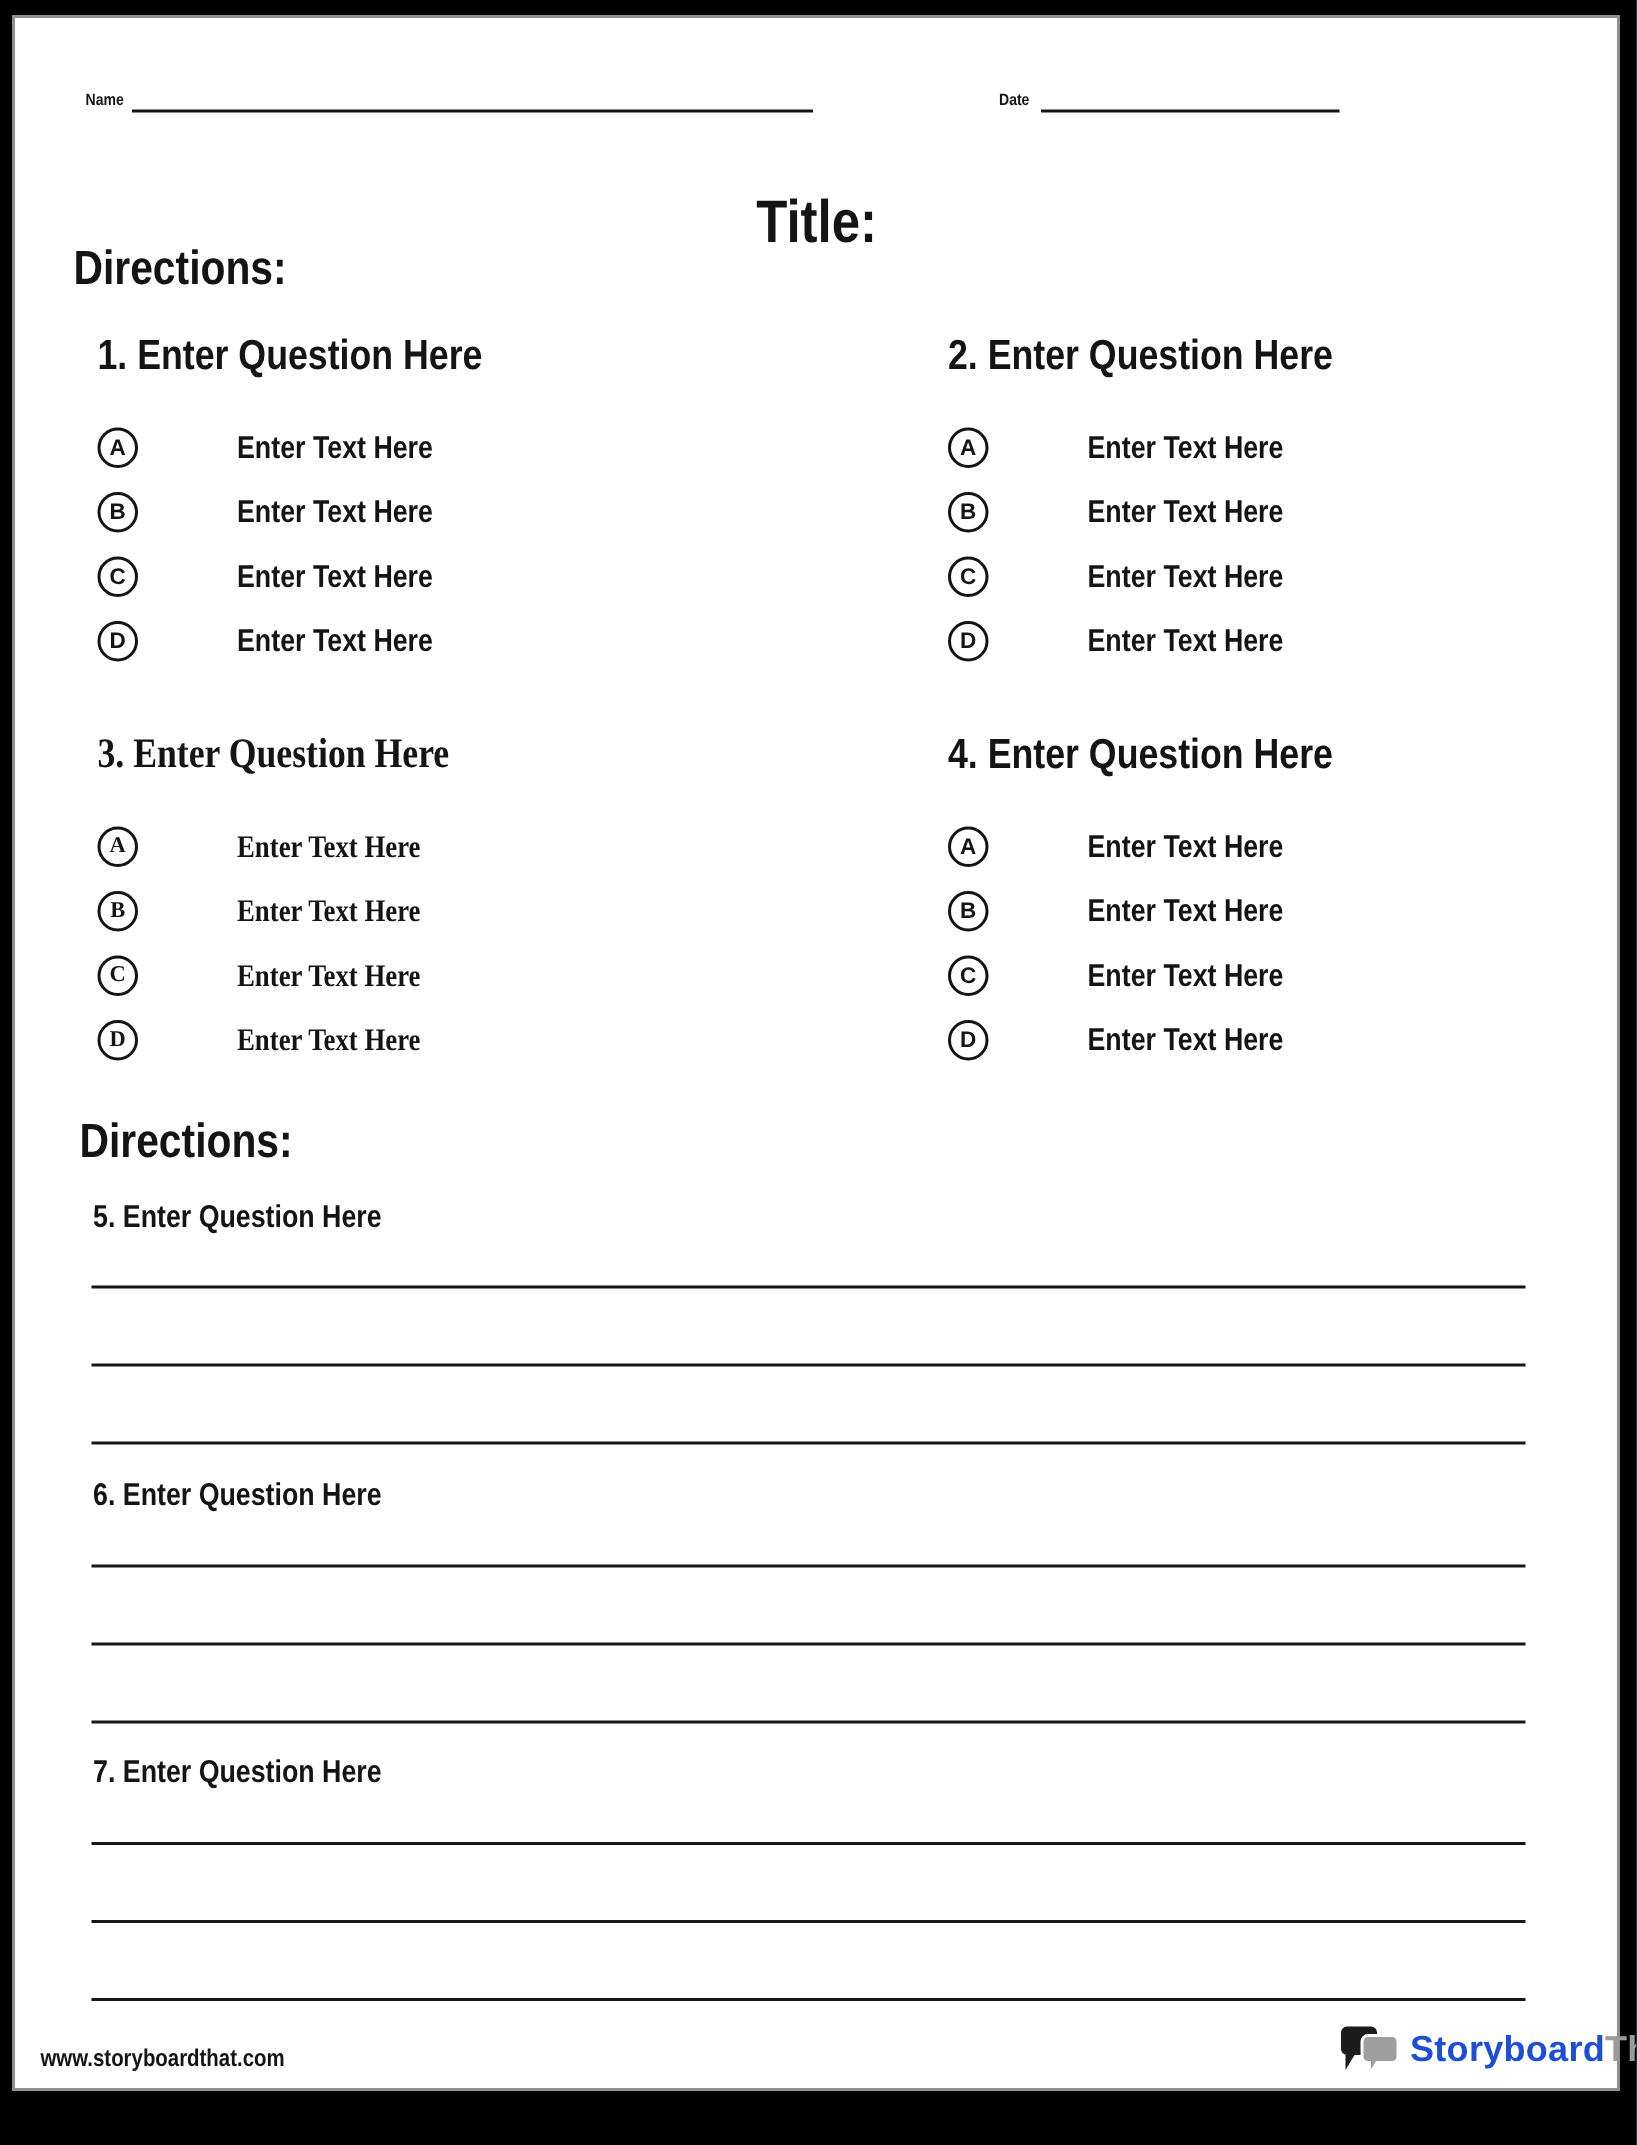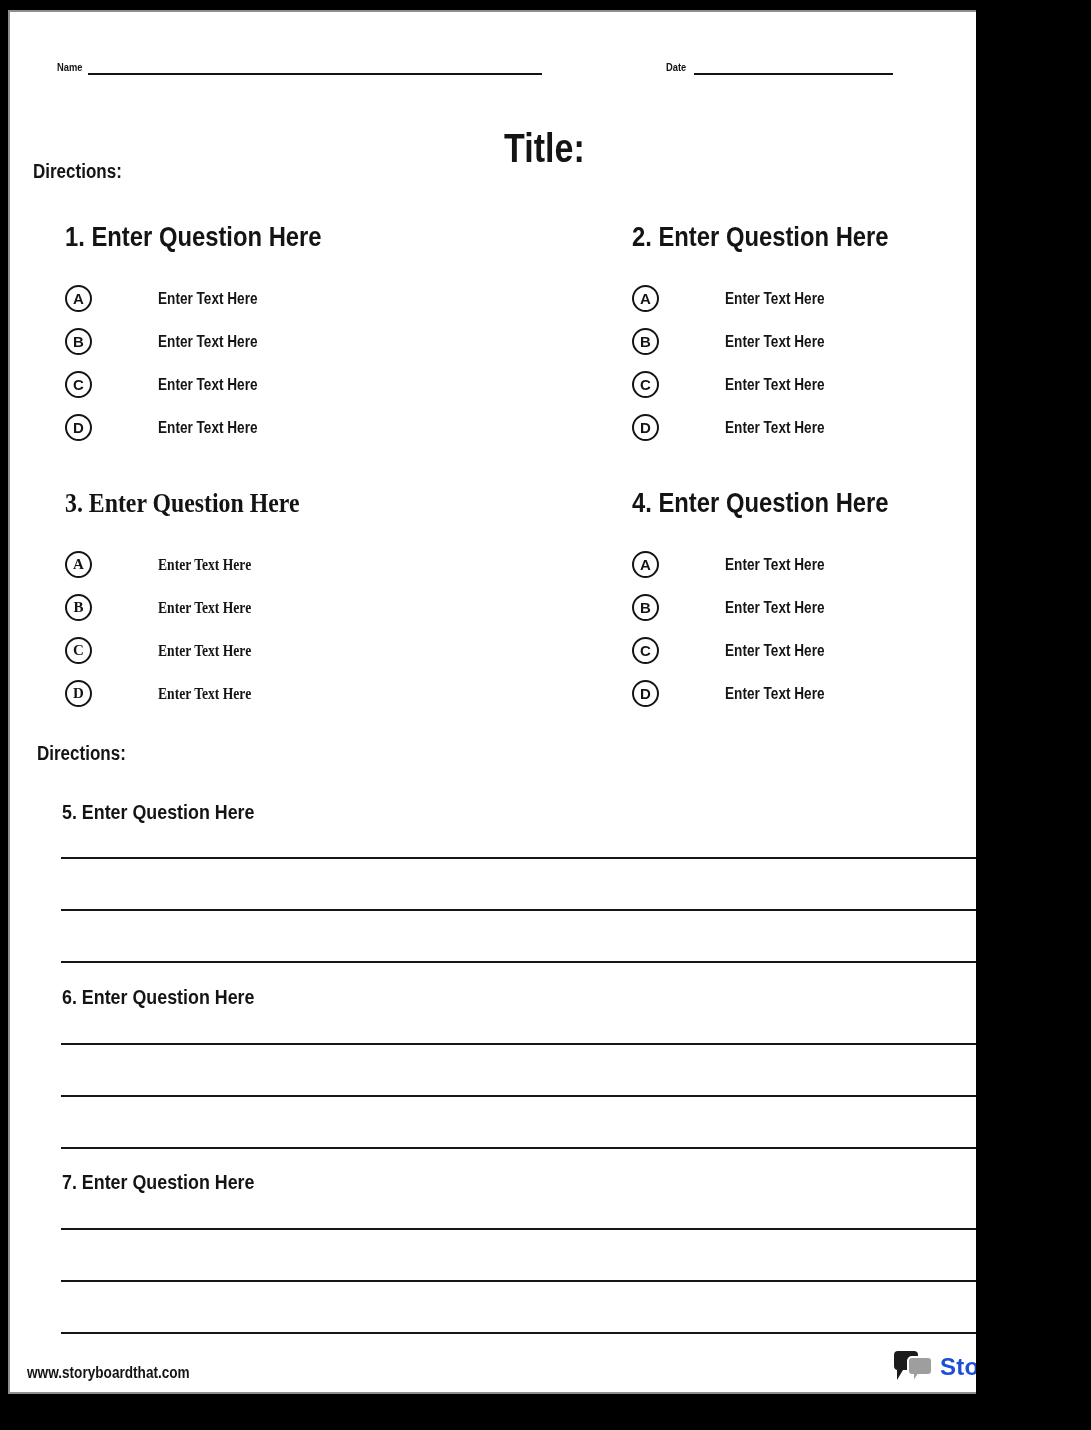--- a/index.html
+++ b/index.html
@@ -1,17 +1,17 @@
 <!DOCTYPE html>
 <html><head>
 <meta charset="utf-8">
 <style>
   html,body { margin:0; padding:0; background:#000; }
   .canvas {
-    position:relative; width:976px; height:1430px; background:#000;
+    position:relative; width:1091px; height:1430px; background:#000;
     font-family:"Liberation Sans", sans-serif; overflow:hidden;
   }
   .sheet {
     position:absolute; left:10px; top:12px; width:1068px; height:1380px;
     background:#ffffff; box-shadow:0 0 0 2px #8f8f8f;
   }
   .cond {
     display:inline-block; transform:scaleX(0.85); transform-origin:0 50%;
     white-space:nowrap; font-weight:bold; color:#141414;
   }
@@ -19,39 +19,39 @@
   .field-label { position:absolute; font-size:11px; }
   .name-label { left:47px; top:49px; }
   .date-label { left:656px; top:49px; }
   .write-line { position:absolute; height:22px; border-bottom:2px solid #141414; }
   .name-line { left:78px; top:39px; width:454px; }
   .date-line { left:684px; top:39px; width:199px; }
   
   .title { position:absolute; left:0; right:0; top:94px; text-align:center; font-size:40px;margin-top:20px; }
   .title .cond { transform-origin:50% 50%; }
   
-  .directions { position:absolute; font-size:20px; }
+  .directions { position:absolute; font-size:32px;margin-left:16px; }
   .directions-1 { left:23px; top:148px; }
   .directions-2 { left:27px; top:730px; }
   
   .mcq { position:absolute; width:440px; }
   .mcq.q1 { left:55px;  top:213px; }
   .mcq.q2 { left:622px; top:213px; }
   .mcq.q3 { left:55px;  top:479px;font-family:Liberation Serif, serif; }
   .mcq.q4 { left:622px; top:479px; }
   .q-label { font-size:28px; line-height:24px; height:24px; }
   .options { margin-top:36px; }
   .opt-row { display:flex; align-items:center; height:27px; margin-bottom:16px; }
   .bubble {
     width:27px; height:27px; box-sizing:border-box; border:2.5px solid #141414;
     border-radius:50%; display:flex; align-items:center; justify-content:center;
     flex:0 0 27px;
   }
   .bubble .bl { font-size:15px; font-weight:bold; color:#141414; line-height:1; }
-  .opt-text { margin-left:66px; font-size:16px; line-height:27px;text-align:right; }
+  .opt-text { margin-left:66px; font-size:21px; line-height:27px;text-align:right; }
   
   .oq-label { position:absolute; left:52px; font-size:21px; line-height:24px; }
   .ans-line { position:absolute; left:51px; width:956px; height:0; border-top:2.5px solid #161616; }
   
   .website { position:absolute; left:17px; top:1352px; font-size:16px; }
   .logo { position:absolute; left:883px; top:1337px; display:flex; align-items:center; }
   .logo svg { display:block; }
   .logo-text { font-size:24px; font-weight:bold; letter-spacing:0.2px; margin-left:7px; }
   .logo-text .p1 { color:#1d4ed8; }
   .logo-text .p2 { color:#9b9b9b; }

